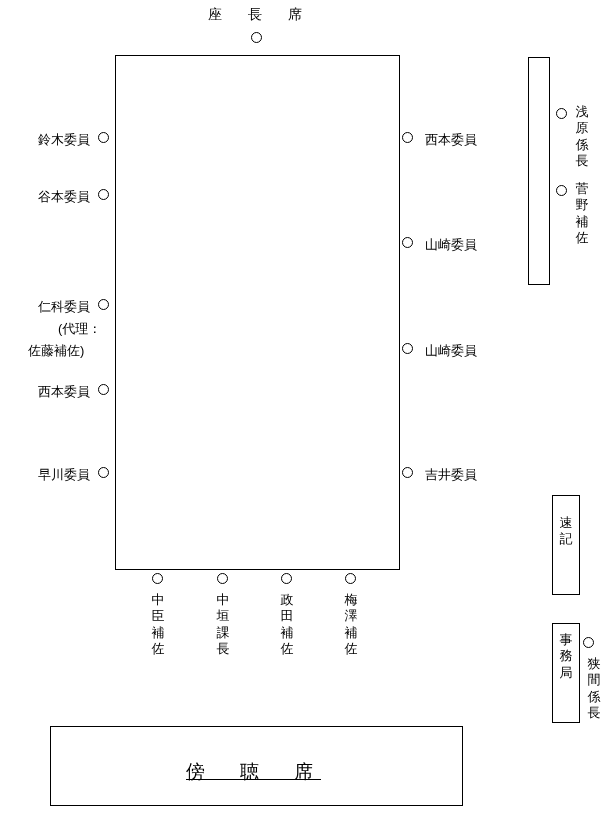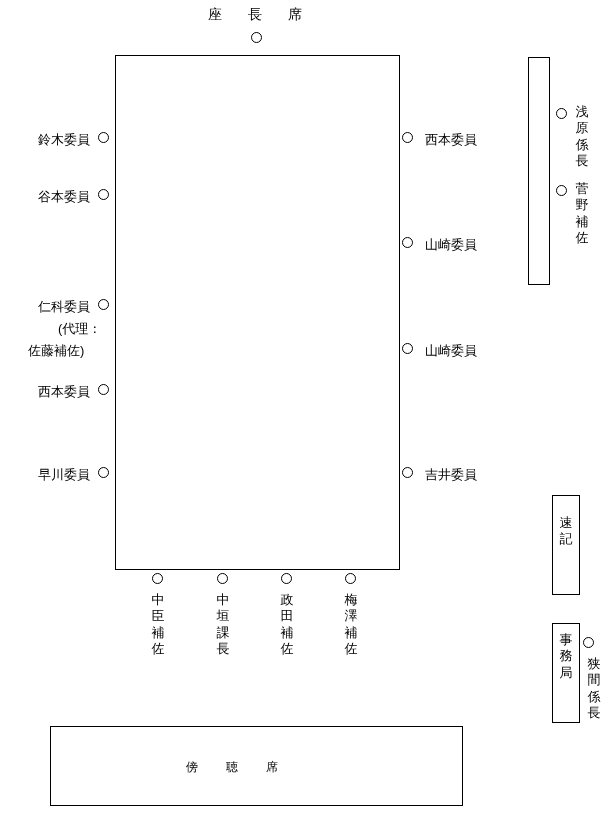--- a/index.html
+++ b/index.html
@@ -52,23 +52,24 @@
     display: block;
   }
   .title-top {
     position: absolute;
     font-size: 14px;
     letter-spacing: 6px;
     white-space: nowrap;
   }
   .gallery-label {
     position: absolute;
-    font-size: 12px;
+    font-size: 19px;
     letter-spacing: 8px;
     white-space: nowrap;
+    text-decoration: underline;
   }
   .sub {
     position: absolute;
     font-size: 13px;
     line-height: 1.45;
     white-space: nowrap;
   }
 </style>
 </head>
 <body>

